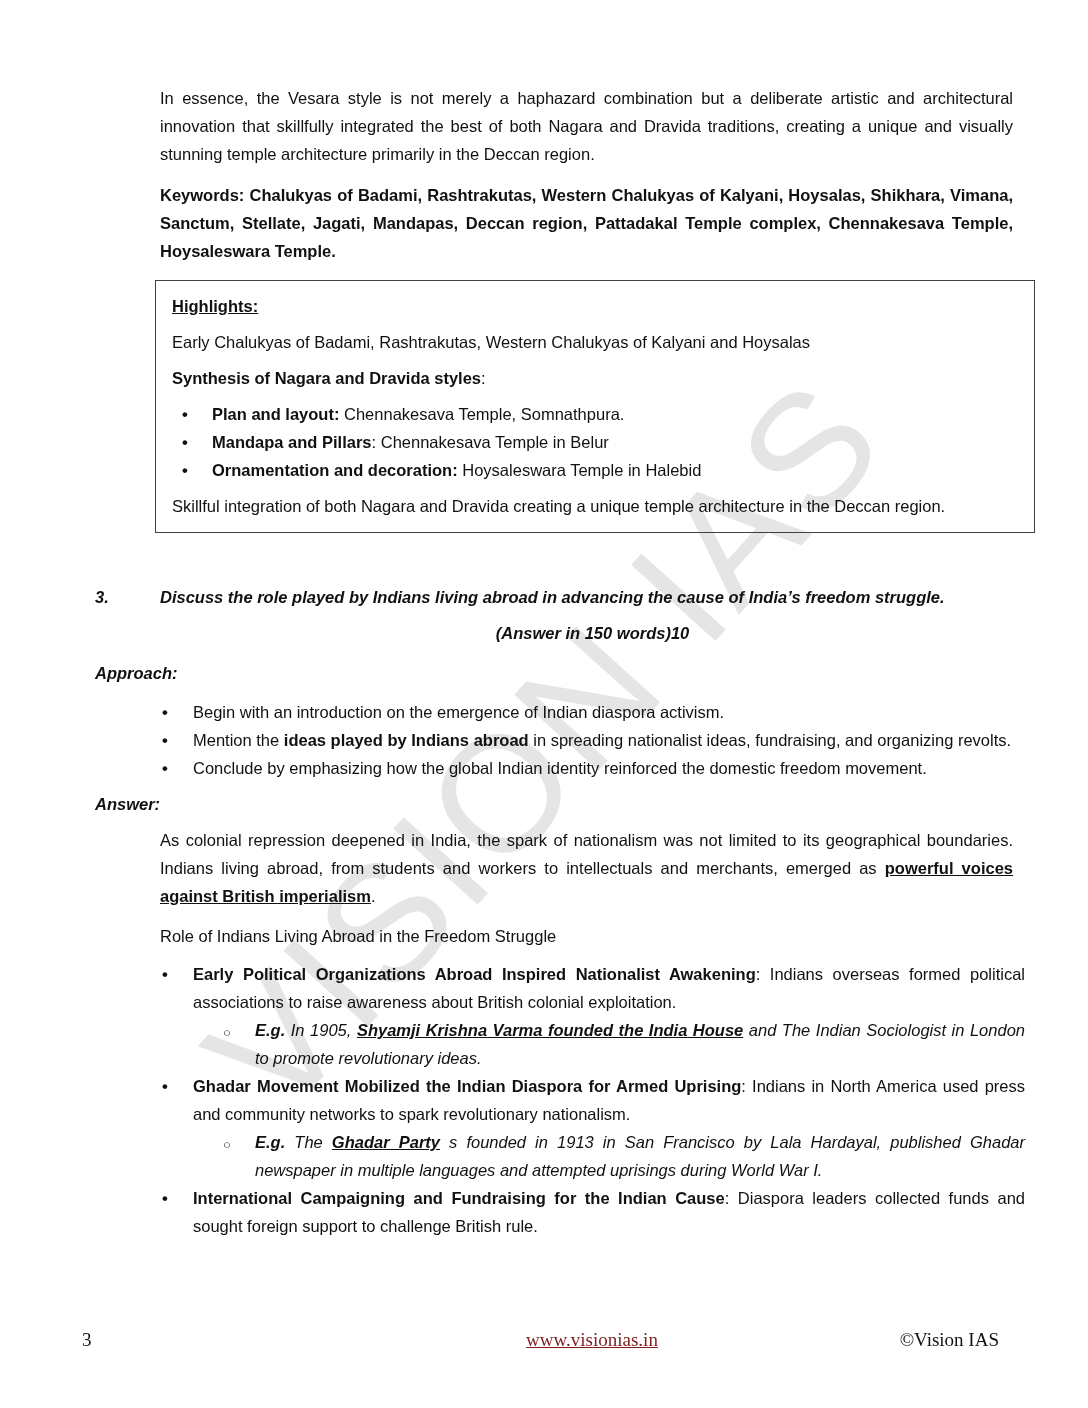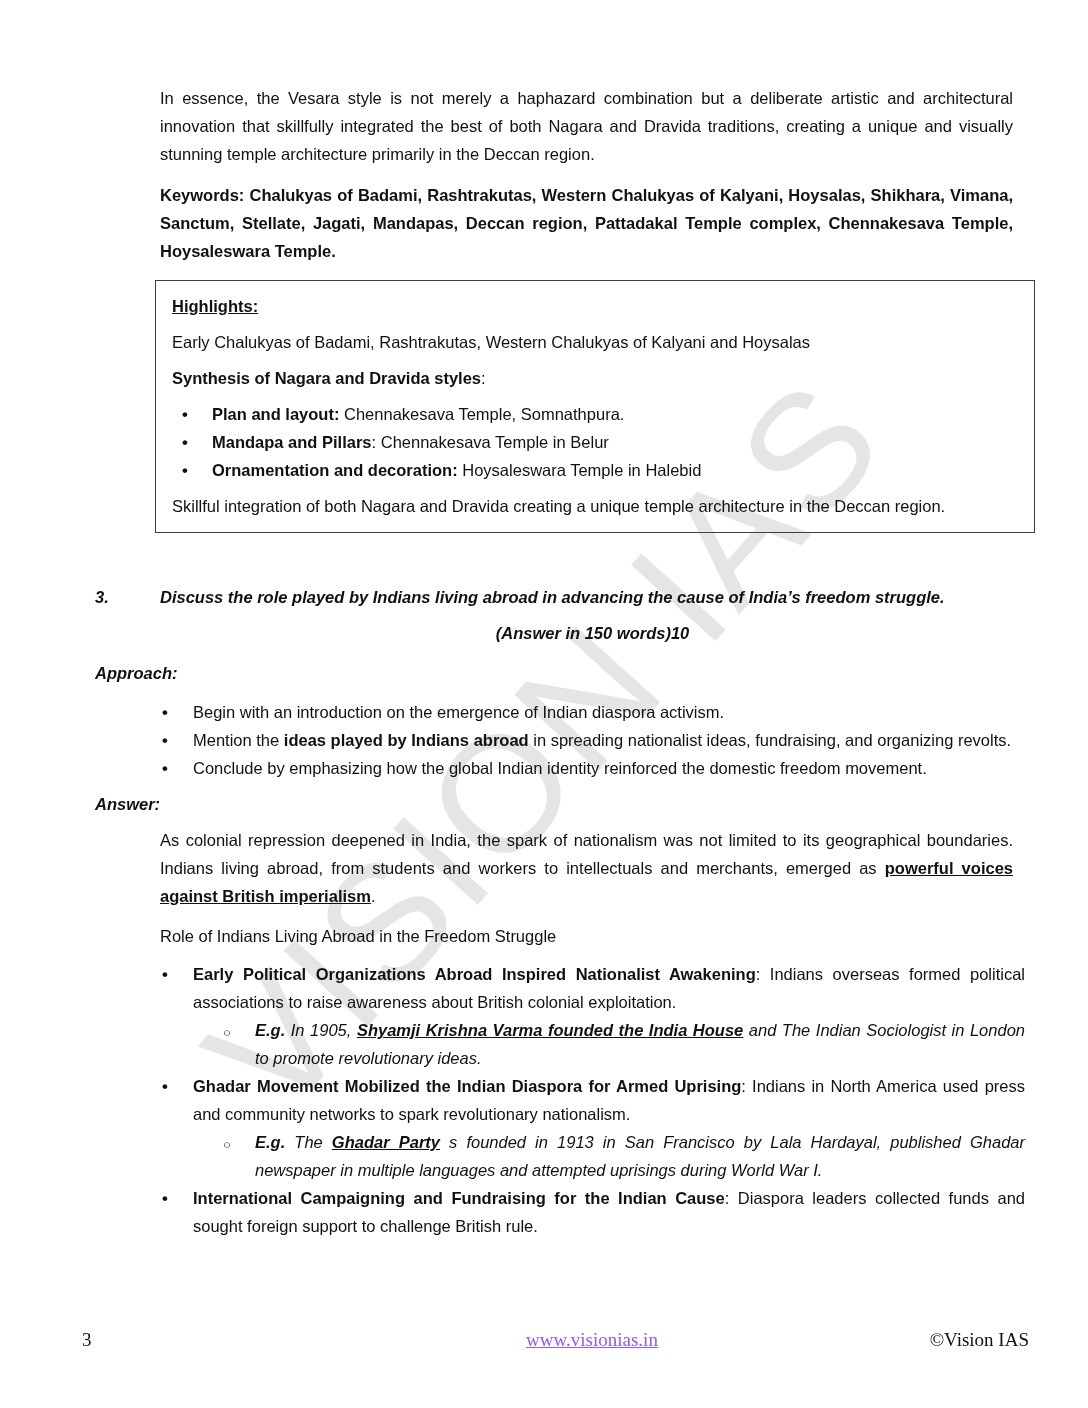--- a/index.html
+++ b/index.html
@@ -100,23 +100,23 @@
     left: 0; right: 0; top: 1326px;
     height: 32px;
     font-family: "Liberation Serif", serif;
     font-size: 19px;
     line-height: 28px;
     z-index: 1;
   }
   .fleft  { position: absolute; left: 82px; }
   .fcenter {
     position: absolute; left: 592px; transform: translateX(-50%);
-    color: #8b5cf6; text-decoration: underline; cursor: pointer;
+    color: #7f1d1d; text-decoration: underline; cursor: pointer;
   }
-  .fright { position: absolute; right: 59px; }
+  .fright { position: absolute; right: 89px; }
 </style>
 </head>
 <body>
 
 <div class="page">
 
   <div class="watermark">VISION IAS</div>
 
   <div class="content">
 

